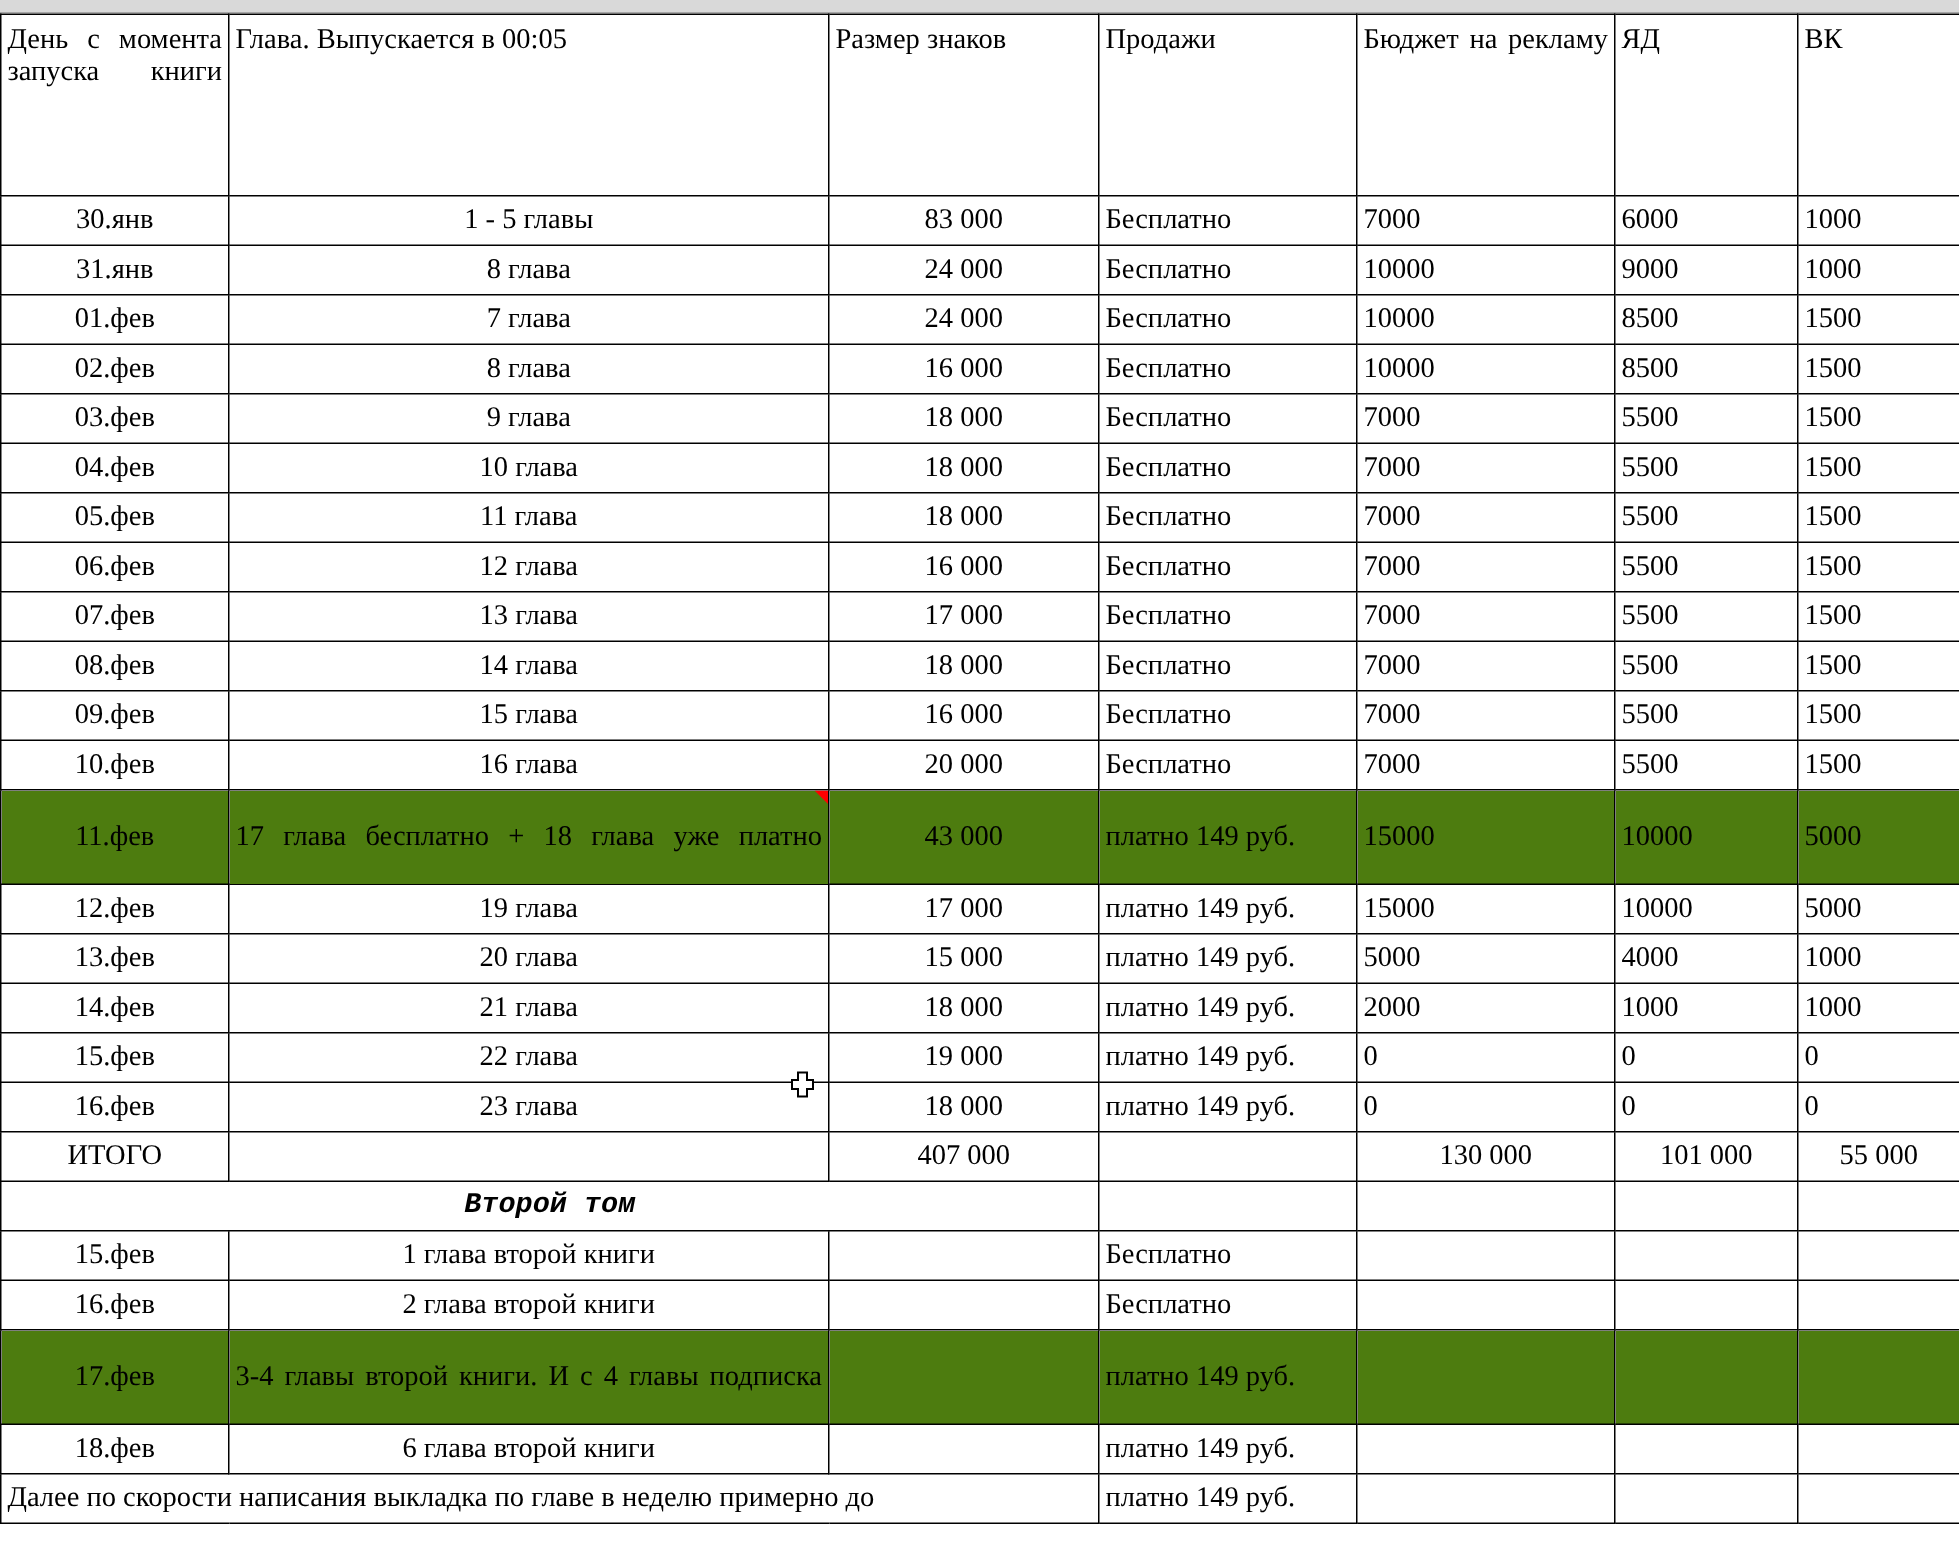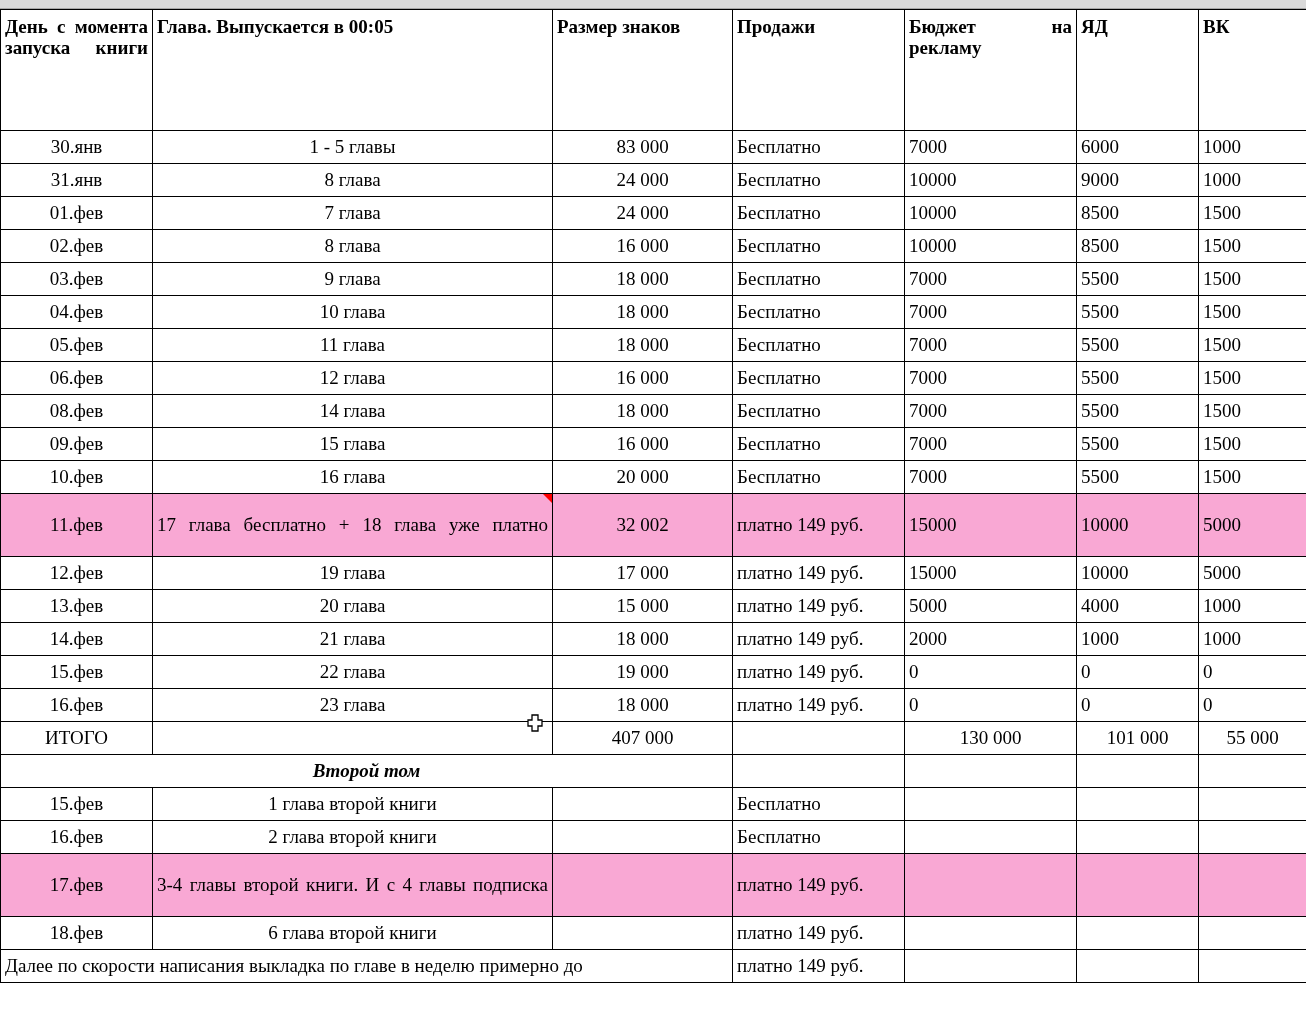--- a/index.html
+++ b/index.html
@@ -38,40 +38,40 @@
     font-size: 19px;
     line-height: 1.12;
     padding: 2px 4px;
     vertical-align: middle;
     color: #000;
     overflow: hidden;
     white-space: nowrap;
   }
   
   tr.header td {
-    font-weight: bold;
+    font-weight: normal;
     vertical-align: top;
     padding-top: 6px;
     white-space: normal;
     height: 112px;
   }
   td.justify {
     text-align: justify;
     text-align-last: justify;
     white-space: normal;
   }
   td.left { text-align: left; }
   td.center { text-align: center; }
   td.right { text-align: center; }
   td.bold { font-weight: bold; }
-  td.italic { font-style: italic; }
+  td.italic { font-style: italic; font-family: Liberation Mono, monospace; }
 
   tr.data td { height: 28px; }
   tr.tall td { height: 58px; }
-  tr.green td { background: #f9a8d4; }
+  tr.green td { background: #4d7c0f; }
 
   .chapter-justify {
     text-align: justify;
     text-align-last: justify;
     white-space: normal;
     line-height: 1.2;
   }
   .comment-marker {
     position: absolute;
     top: 0;
@@ -194,20 +194,29 @@
         <tr class="data">
           <td class="center">06.фев</td>
           <td class="center">12 глава</td>
           <td class="center">16 000</td>
           <td class="left">Бесплатно</td>
           <td class="left">7000</td>
           <td class="left">5500</td>
           <td class="left">1500</td>
         </tr>
         <tr class="data">
+          <td class="center">07.фев</td>
+          <td class="center">13 глава</td>
+          <td class="center">17 000</td>
+          <td class="left">Бесплатно</td>
+          <td class="left">7000</td>
+          <td class="left">5500</td>
+          <td class="left">1500</td>
+        </tr>
+        <tr class="data">
           <td class="center">08.фев</td>
           <td class="center">14 глава</td>
           <td class="center">18 000</td>
           <td class="left">Бесплатно</td>
           <td class="left">7000</td>
           <td class="left">5500</td>
           <td class="left">1500</td>
         </tr>
         <tr class="data">
           <td class="center">09.фев</td>
@@ -223,21 +232,21 @@
           <td class="center">16 глава</td>
           <td class="center">20 000</td>
           <td class="left">Бесплатно</td>
           <td class="left">7000</td>
           <td class="left">5500</td>
           <td class="left">1500</td>
         </tr>
         <tr class="data tall green">
           <td class="center">11.фев</td>
           <td class="chapter-justify" style="position: relative;">17 глава бесплатно + 18 глава уже платно<span class="comment-marker"></span></td>
-          <td class="center">32 002</td>
+          <td class="center">43 000</td>
           <td class="left">платно 149 руб.</td>
           <td class="left">15000</td>
           <td class="left">10000</td>
           <td class="left">5000</td>
         </tr>
         <tr class="data">
           <td class="center">12.фев</td>
           <td class="center">19 глава</td>
           <td class="center">17 000</td>
           <td class="left">платно 149 руб.</td>

